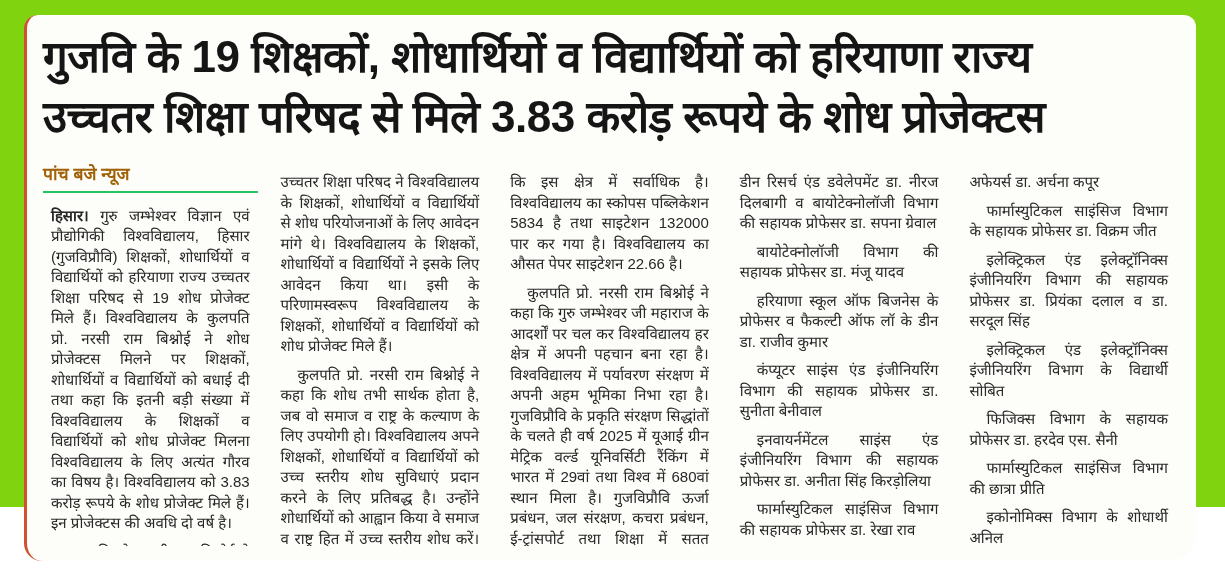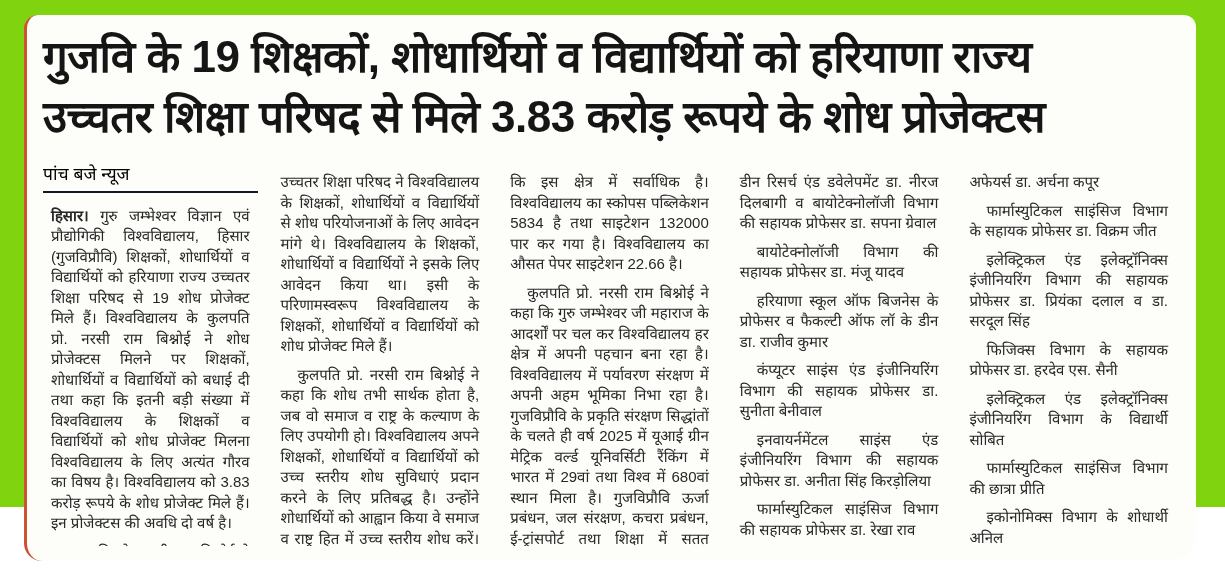--- a/index.html
+++ b/index.html
@@ -29,22 +29,22 @@
     display:flex;gap:15px;
     padding:17px 20px 0 16px;
     height:382px;overflow:hidden;
     color:#272727;
   }
   .col{
     flex:1 1 0;min-width:0;
     font-size:15px;line-height:20.5px;text-align:justify;
   }
   .kicker{
-    font-weight:normal;font-size:17.5px;color:#000000;
-    border-bottom:2px solid #0f172a;
+    font-weight:bold;font-size:17.5px;color:#a16207;
+    border-bottom:2px solid #22c55e;
     padding-bottom:6px;margin-bottom:13px;
     text-align:left;
   }
   .para{margin:8px;}
   .indent{text-indent:17px;}
   .dateline{font-weight:bold;}
 </style>
 </head>
 <body>
 
@@ -83,22 +83,22 @@
         <p class="para indent">इनवायर्नमेंटल साइंस एंड इंजीनियरिंग विभाग की सहायक प्रोफेसर डा. अनीता सिंह किरड़ोलिया</p>
         <p class="para indent">फार्मास्युटिकल साइंसिज विभाग की सहायक प्रोफेसर डा. रेखा राव</p>
         <p class="para indent">प्रिंटिंग टेक्नोलॉजी विभाग के सहायक प्रोफेसर डा. मोहित कुमार</p>
 
       </div>
 
       <div class="col">
         <p class="para">अफेयर्स डा. अर्चना कपूर</p>
         <p class="para indent">फार्मास्युटिकल साइंसिज विभाग के सहायक प्रोफेसर डा. विक्रम जीत</p>
         <p class="para indent">इलेक्ट्रिकल एंड इलेक्ट्रॉनिक्स इंजीनियरिंग विभाग की सहायक प्रोफेसर डा. प्रियंका दलाल व डा. सरदूल सिंह</p>
+        <p class="para indent">इलेक्ट्रिकल एंड इलेक्ट्रॉनिक्स इंजीनियरिंग विभाग के विद्यार्थी सोबित</p>
         <p class="para indent">फिजिक्स विभाग के सहायक प्रोफेसर डा. हरदेव एस. सैनी</p>
-        <p class="para indent">इलेक्ट्रिकल एंड इलेक्ट्रॉनिक्स इंजीनियरिंग विभाग के विद्यार्थी सोबित</p>
         <p class="para indent">फार्मास्युटिकल साइंसिज विभाग की छात्रा प्रीति</p>
         <p class="para indent">इकोनोमिक्स विभाग के शोधार्थी अनिल</p>
 
       </div>
 
     </div>
   </div>
 </div>
 
 </body></html>

